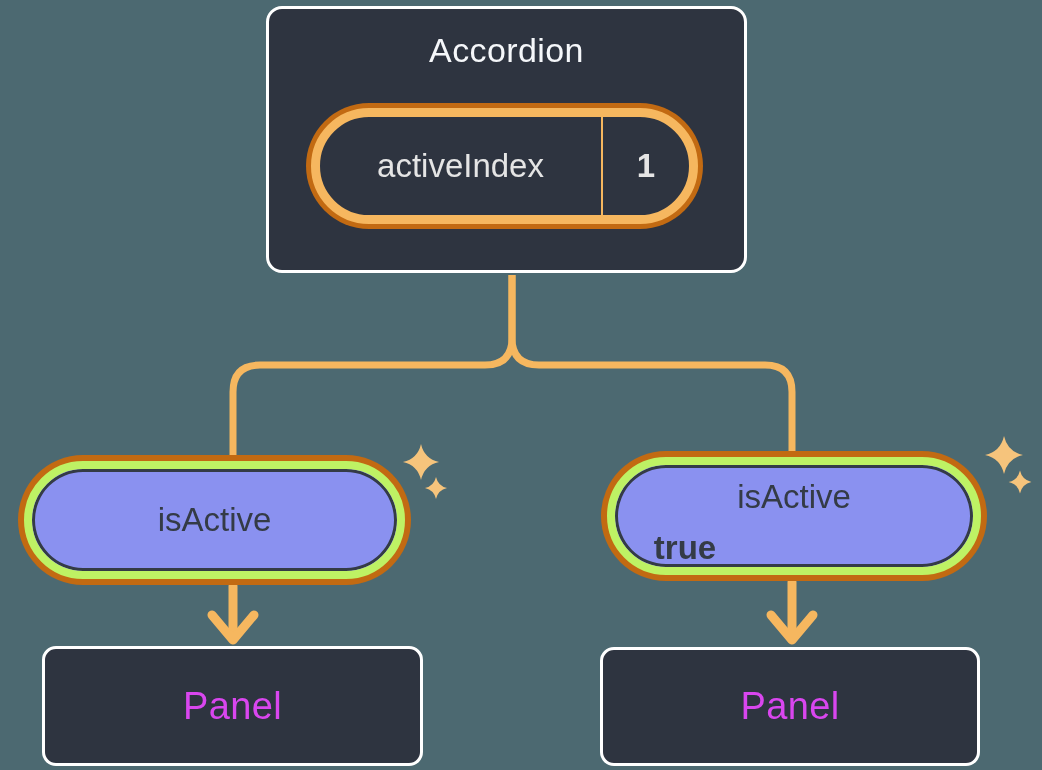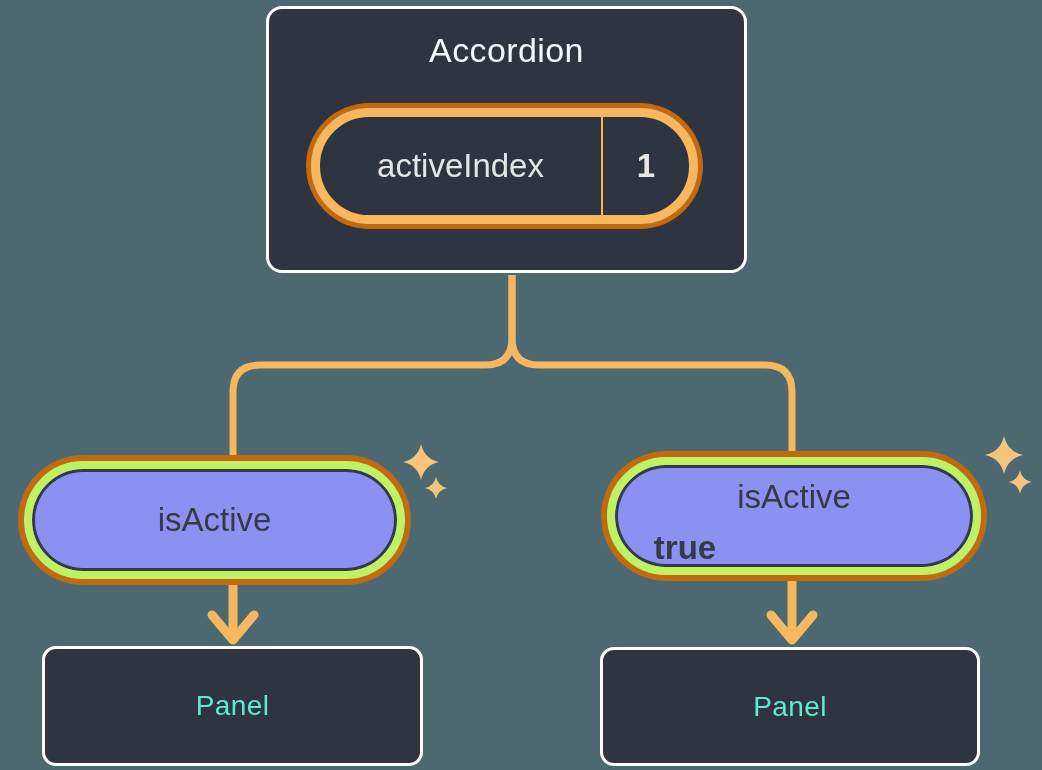--- a/index.html
+++ b/index.html
@@ -53,24 +53,24 @@
     font-size: 34px;
     font-weight: 500;
     letter-spacing: 0.4px;
     color: #F5F7FA;
   }
   .panel-card {
     border-radius: 14px;
     display: flex;
     align-items: center;
     justify-content: center;
-    font-size: 28px;
+    font-size: 38px;
     font-weight: 500;
     letter-spacing: 0.4px;
-    color: #5eead4;
+    color: #d946ef;
   }
   .panel-left  { left: 42px;  top: 646px; width: 381px; height: 120px; }
   .panel-right { left: 600px; top: 647px; width: 380px; height: 119px; }
 
   .pill {
     position: absolute;
     box-sizing: border-box;
     display: flex;
     align-items: stretch;
     border-radius: 999px;

